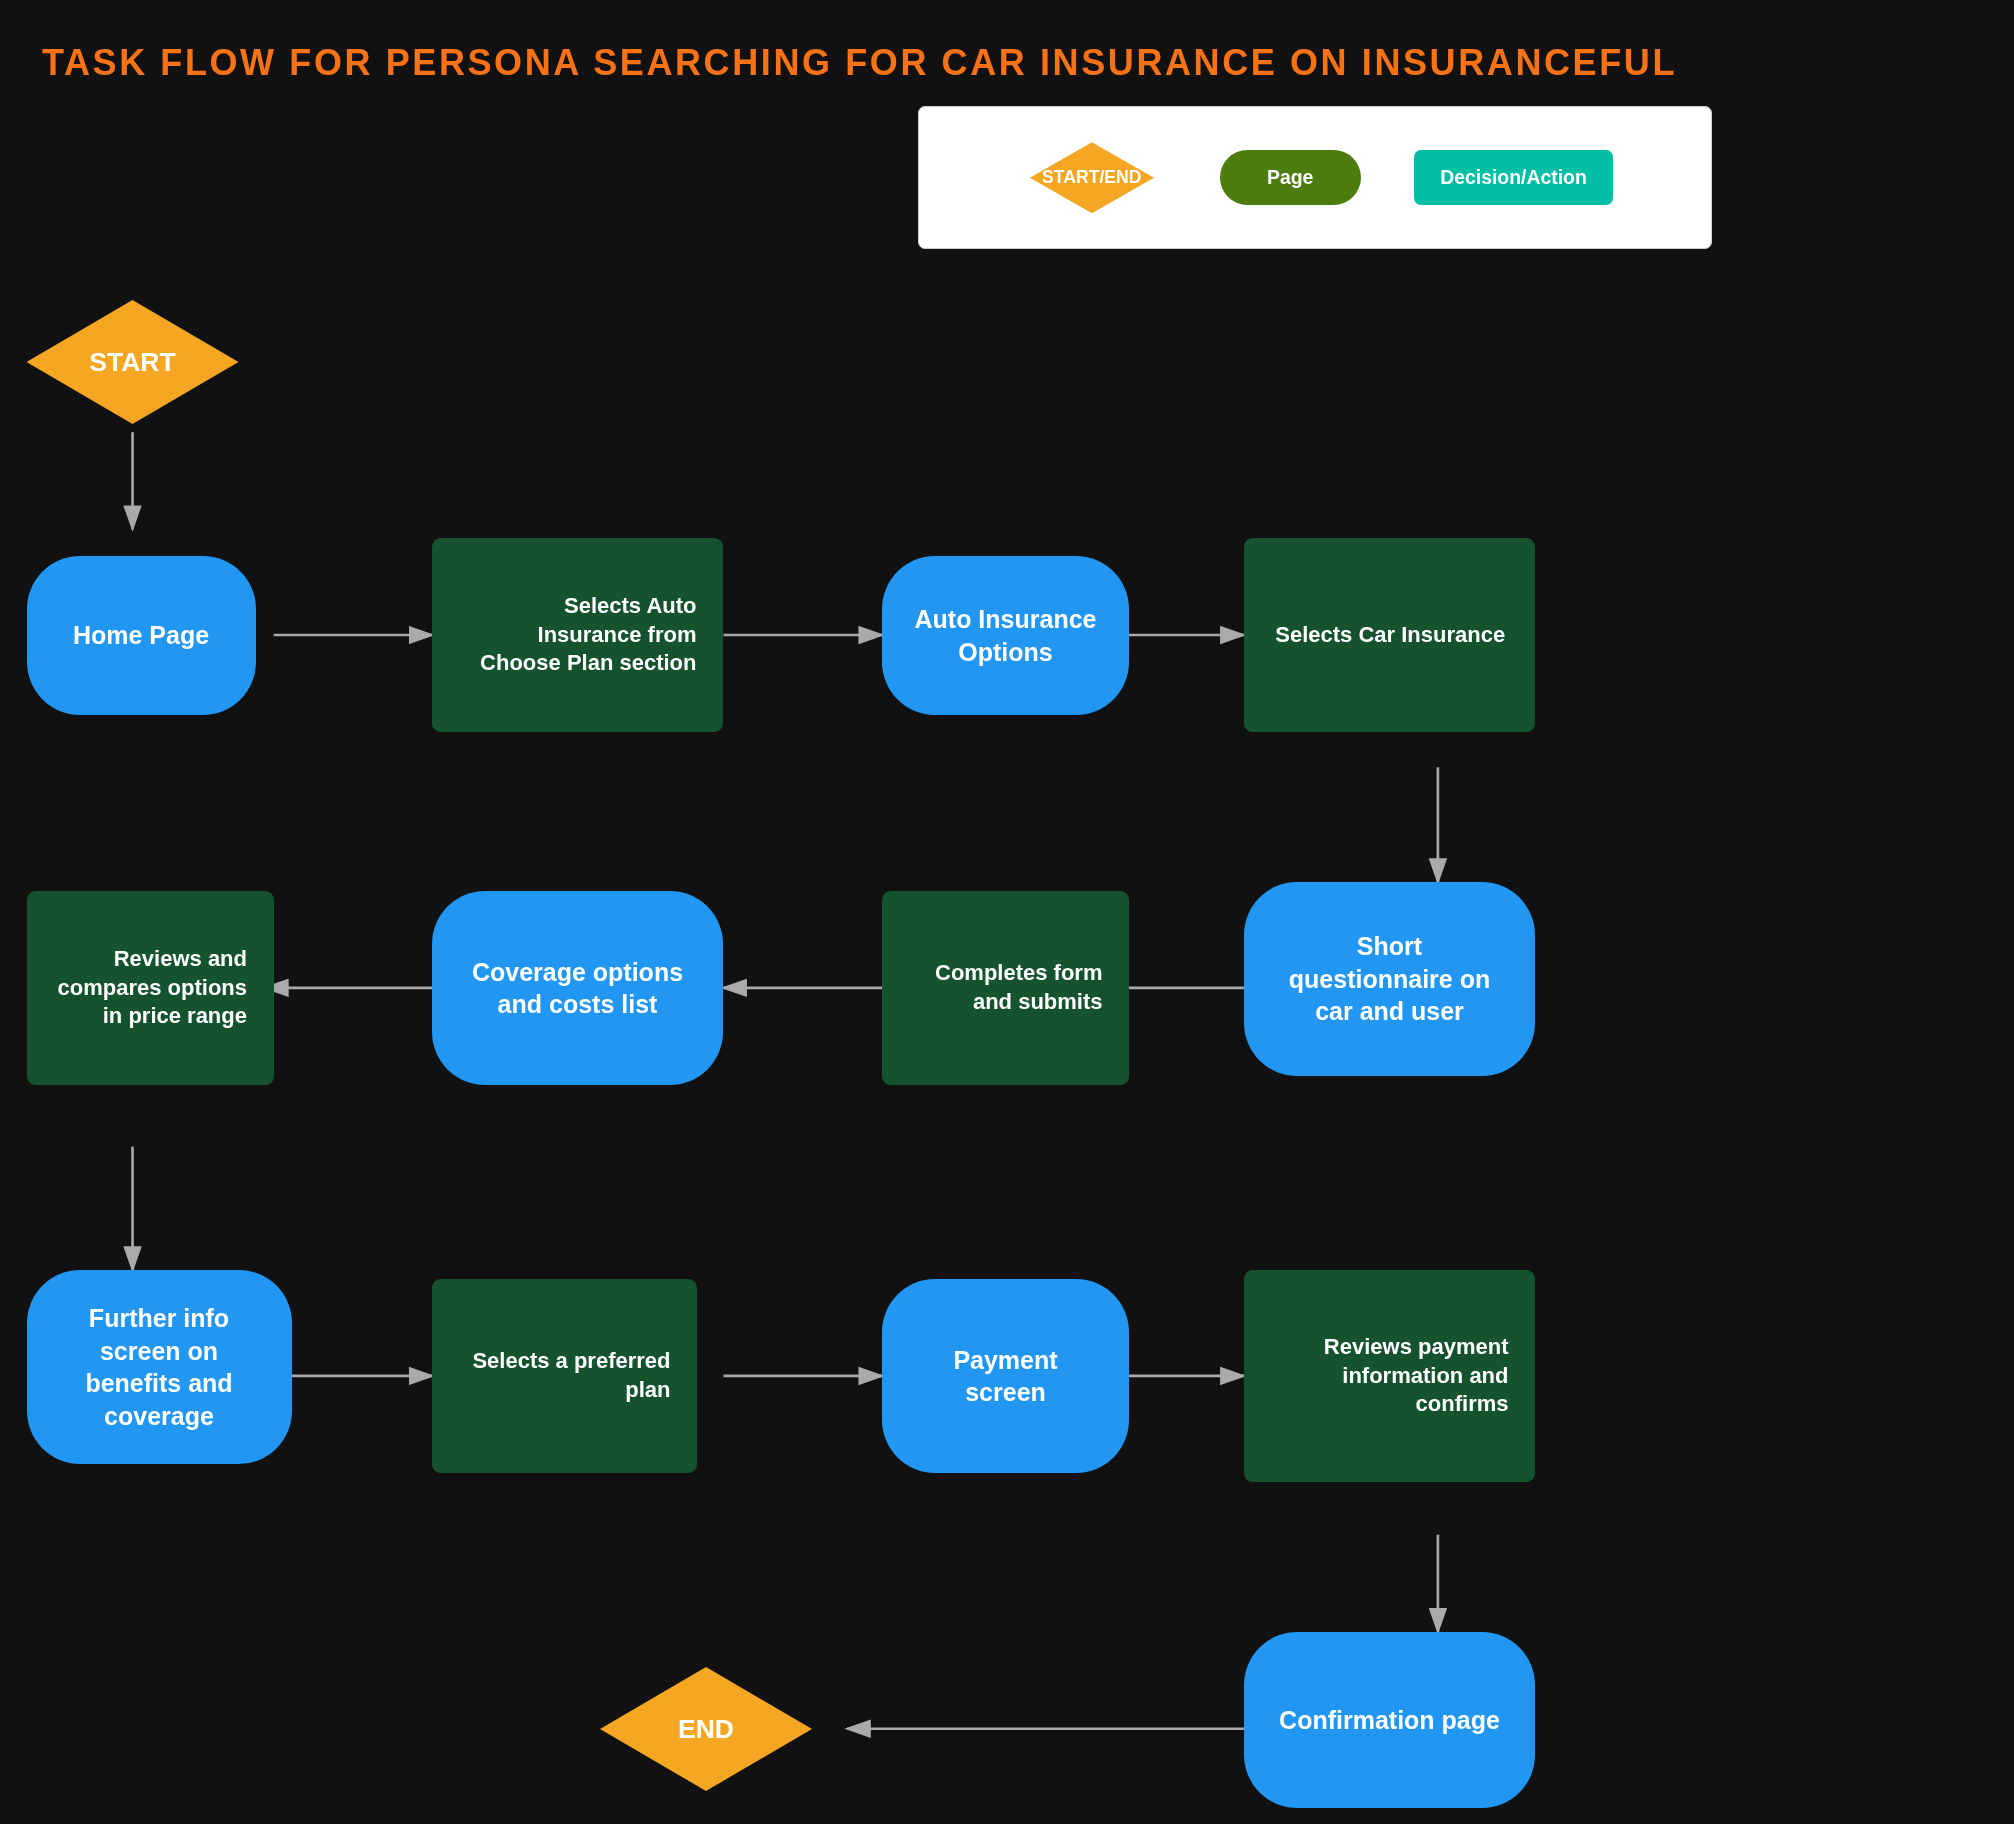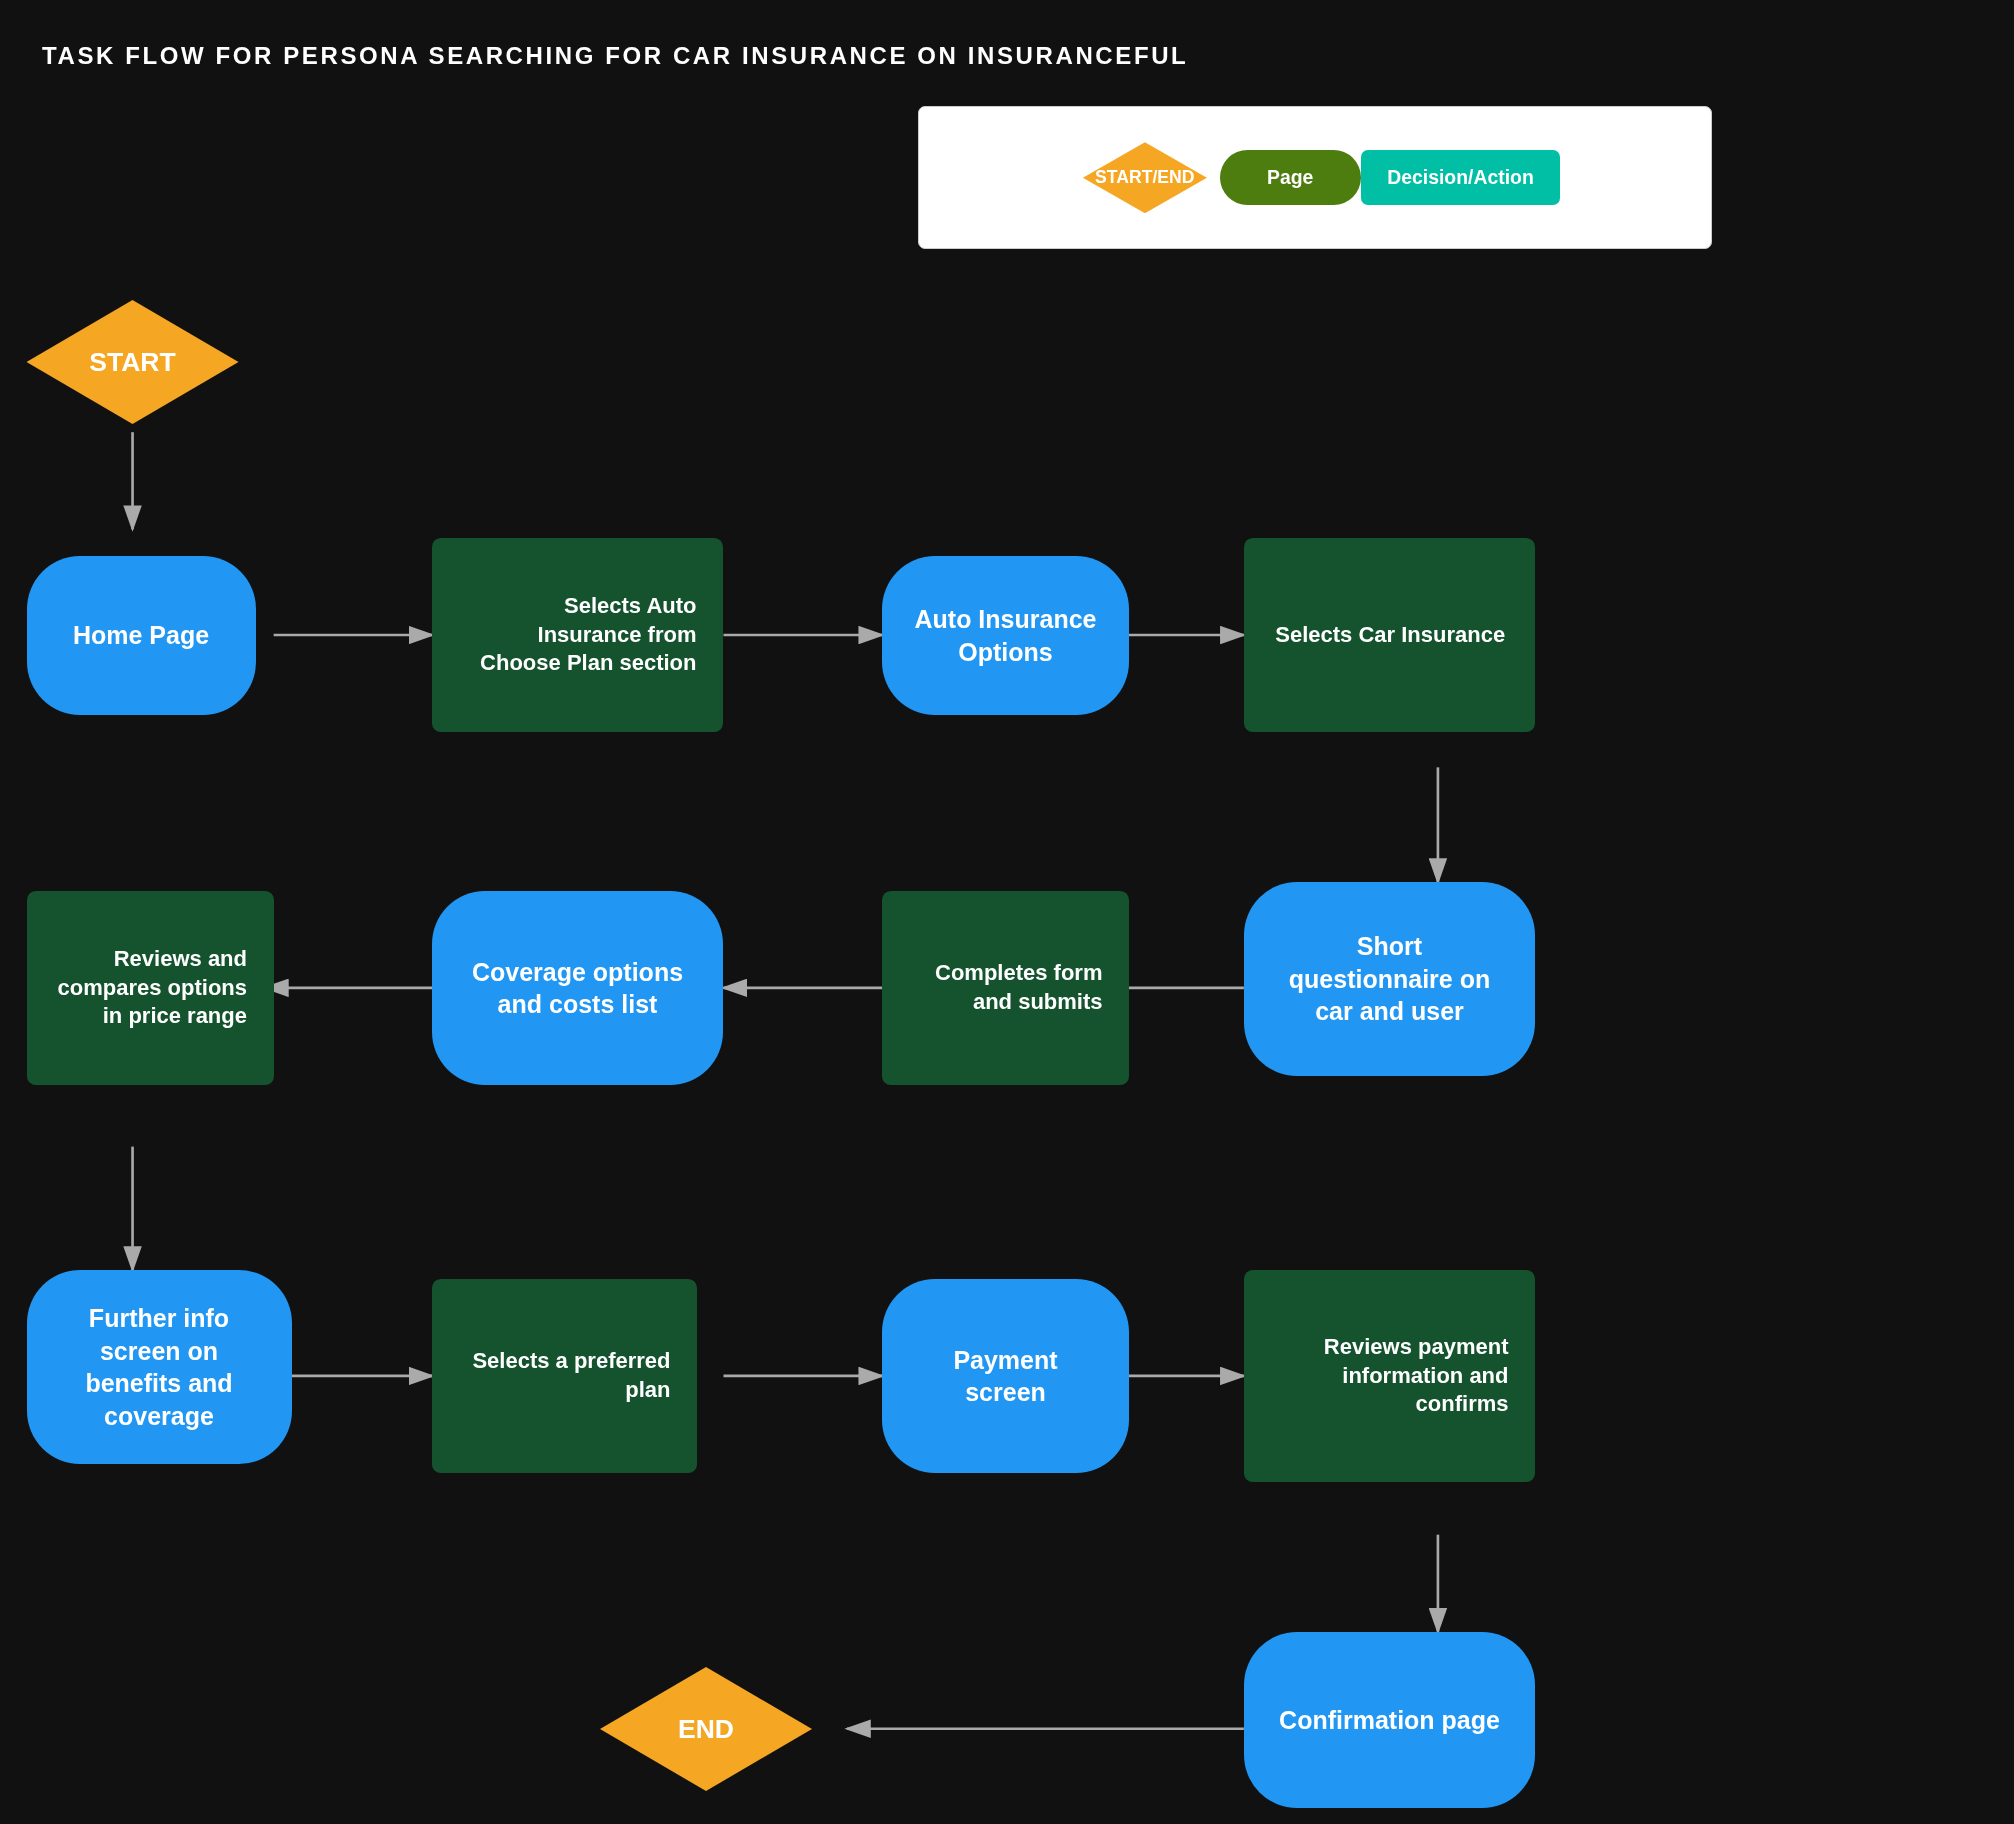--- a/index.html
+++ b/index.html
@@ -6,22 +6,22 @@
     body {
       background: #111;
       font-family: 'Arial', sans-serif;
       width: 2015px;
       height: 1824px;
       overflow: hidden;
       position: relative;
     }
 
     .title {
-      color: #ffffff;
-      font-size: 24px;
+      color: #f97316;
+      font-size: 36px;
       font-weight: bold;
       letter-spacing: 2.6px;
       text-transform: uppercase;
       position: absolute;
       top: 42px;
       left: 42px;
     }
 
     
     .chart-key {
@@ -39,20 +39,21 @@
       font-size: 25px;
       font-weight: bold;
       letter-spacing: 1.8px;
       margin-bottom: 26.5px;
       color: #111;
     }
     .chart-key-items {
       display: flex;
       align-items: center;
       justify-content: center;
+      gap: 53px;
     }
 
     
     .page-oval {
       background: #4d7c0f;
       border-radius: 44px;
       padding: 16px 35px;
       color: white;
       font-weight: bold;
       font-size: 19.4px;

